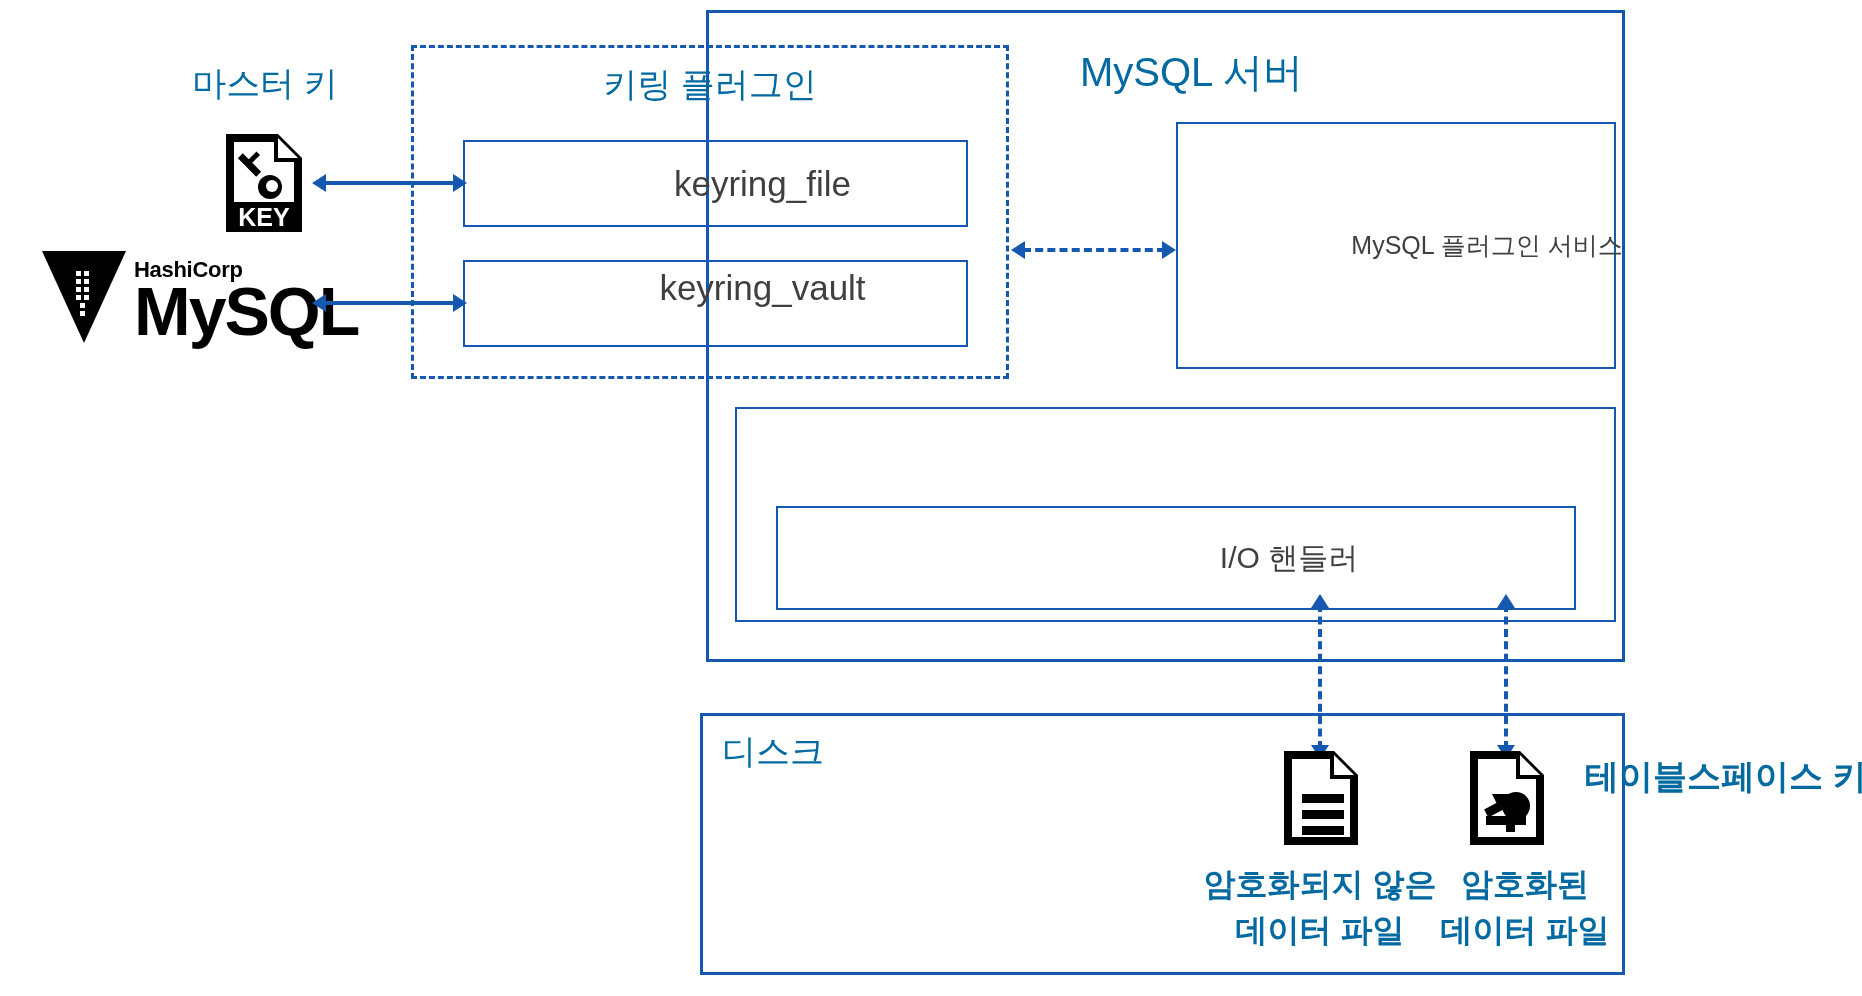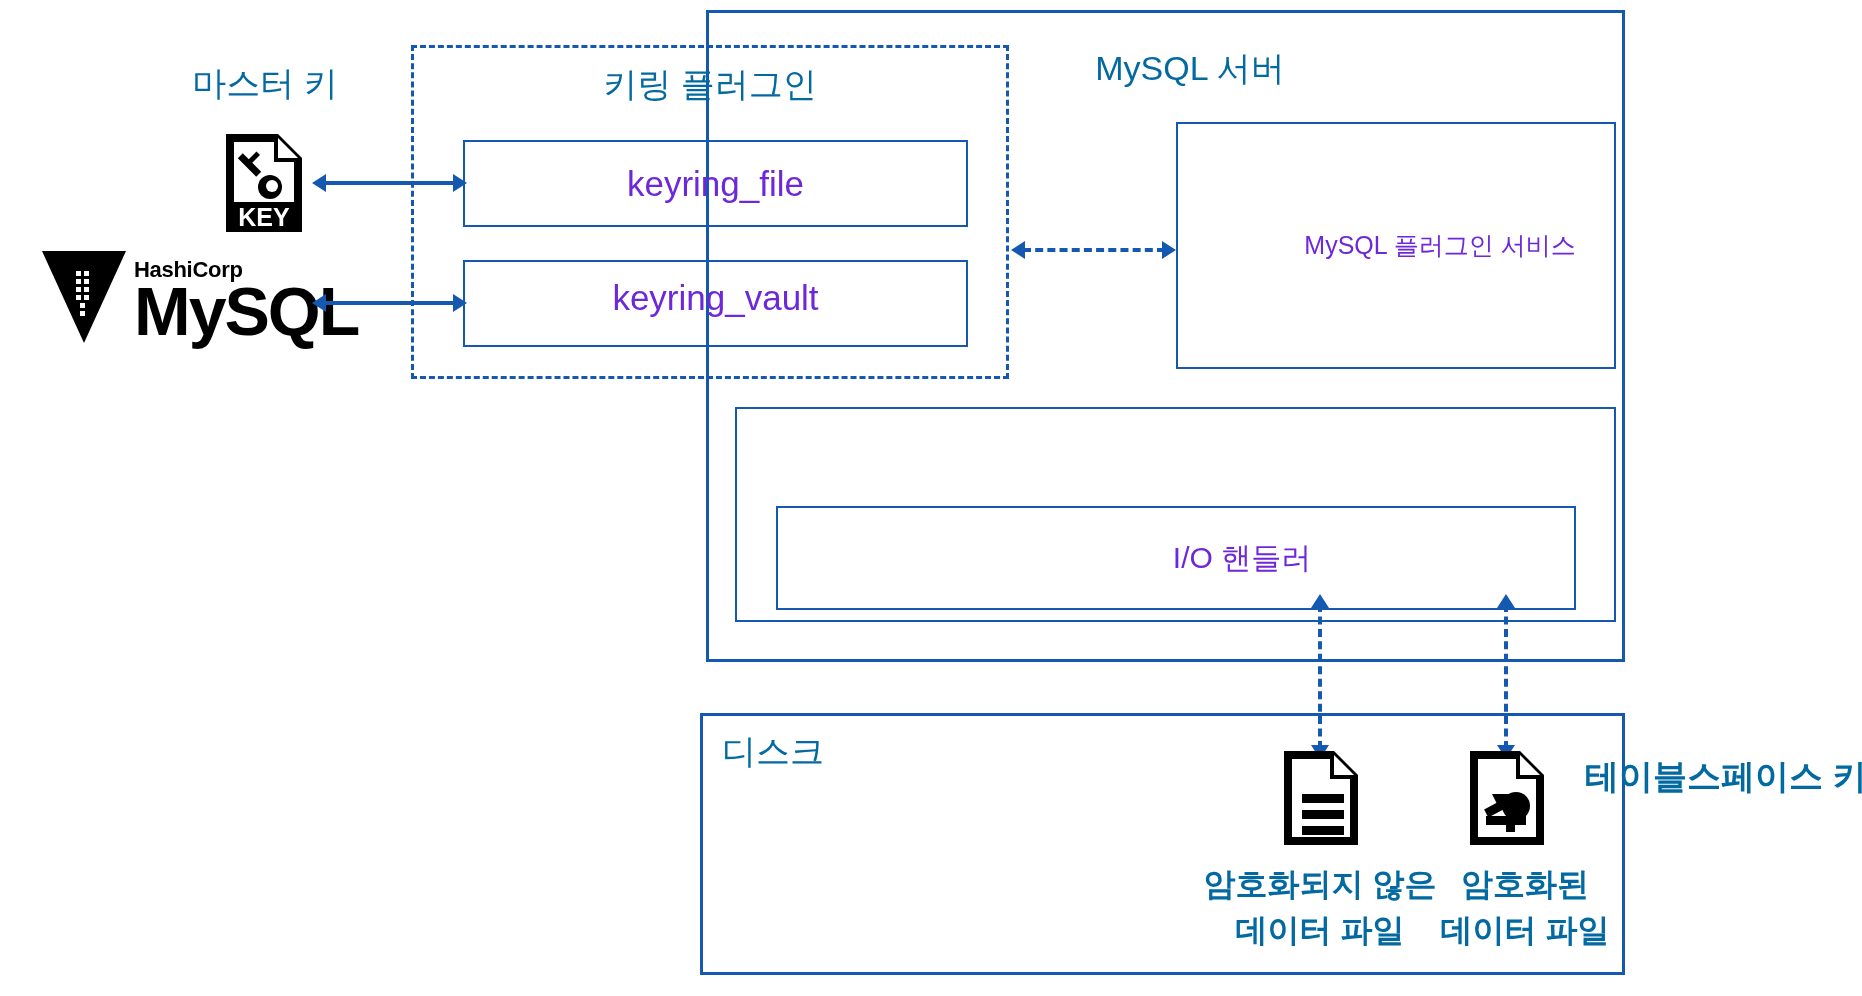--- a/index.html
+++ b/index.html
@@ -38,23 +38,24 @@
     line-height: 1.25;
   }
   .centered {
     text-align: center;
   }
   .node-label {
     position: absolute;
     display: flex;
     align-items: center;
     justify-content: center;
-    color: #6d28d9;
+    color: #404040;
     text-align: left;
     white-space: pre;
+    margin-left: 47px;
   }
   
   .hline {
     position: absolute;
     height: 0;
     border-top: 4px solid #1558b0;
   }
   .hline.dash {
     border-top: 4px dashed #1558b0;
   }
@@ -116,30 +117,30 @@
     color: #000;
     margin-top: -4px;
   }
 </style>
 </head>
 <body>
 
 <div id="stage">
 
   <div class="box" style="left:706px; top:10px; width:919px; height:652px;"></div>
-  <div class="label centered" style="left:1080px; top:47px; width:220px; font-size:34px;">MySQL 서버</div>
+  <div class="label centered" style="left:1080px; top:47px; width:220px; font-size:40px;">MySQL 서버</div>
 
   <div class="dashed" style="left:411px; top:45px; width:598px; height:334px;"></div>
   <div class="label centered" style="left:590px; top:63px; width:240px; font-size:34px;">키링 플러그인</div>
 
   <div class="box thin" style="left:463px; top:140px; width:505px; height:87px;"></div>
   <div class="node-label" style="left:463px; top:140px; width:505px; height:87px; font-size:35px;">keyring_file</div>
 
   <div class="box thin" style="left:463px; top:260px; width:505px; height:87px;"></div>
-  <div class="node-label" style="left:463px; top:254px; width:505px; height:87px; font-size:35px;">keyring_vault</div>
+  <div class="node-label" style="left:463px; top:244px; width:505px; height:87px; font-size:35px;">keyring_vault</div>
 
   <div class="box thin" style="left:1176px; top:122px; width:440px; height:247px;"></div>
   <div class="node-label" style="left:1176px; top:122px; width:528px; height:247px; font-size:25px;">MySQL 플러그인 서비스</div>
 
   <div class="box thin" style="left:735px; top:407px; width:881px; height:215px;"></div>
 
   <div class="box thin" style="left:776px; top:506px; width:800px; height:104px;"></div>
   <div class="node-label" style="left:776px; top:506px; width:932px; height:104px; font-size:30px;">I/O 핸들러</div>
 
   <div class="box" style="left:700px; top:713px; width:925px; height:262px;"></div>

